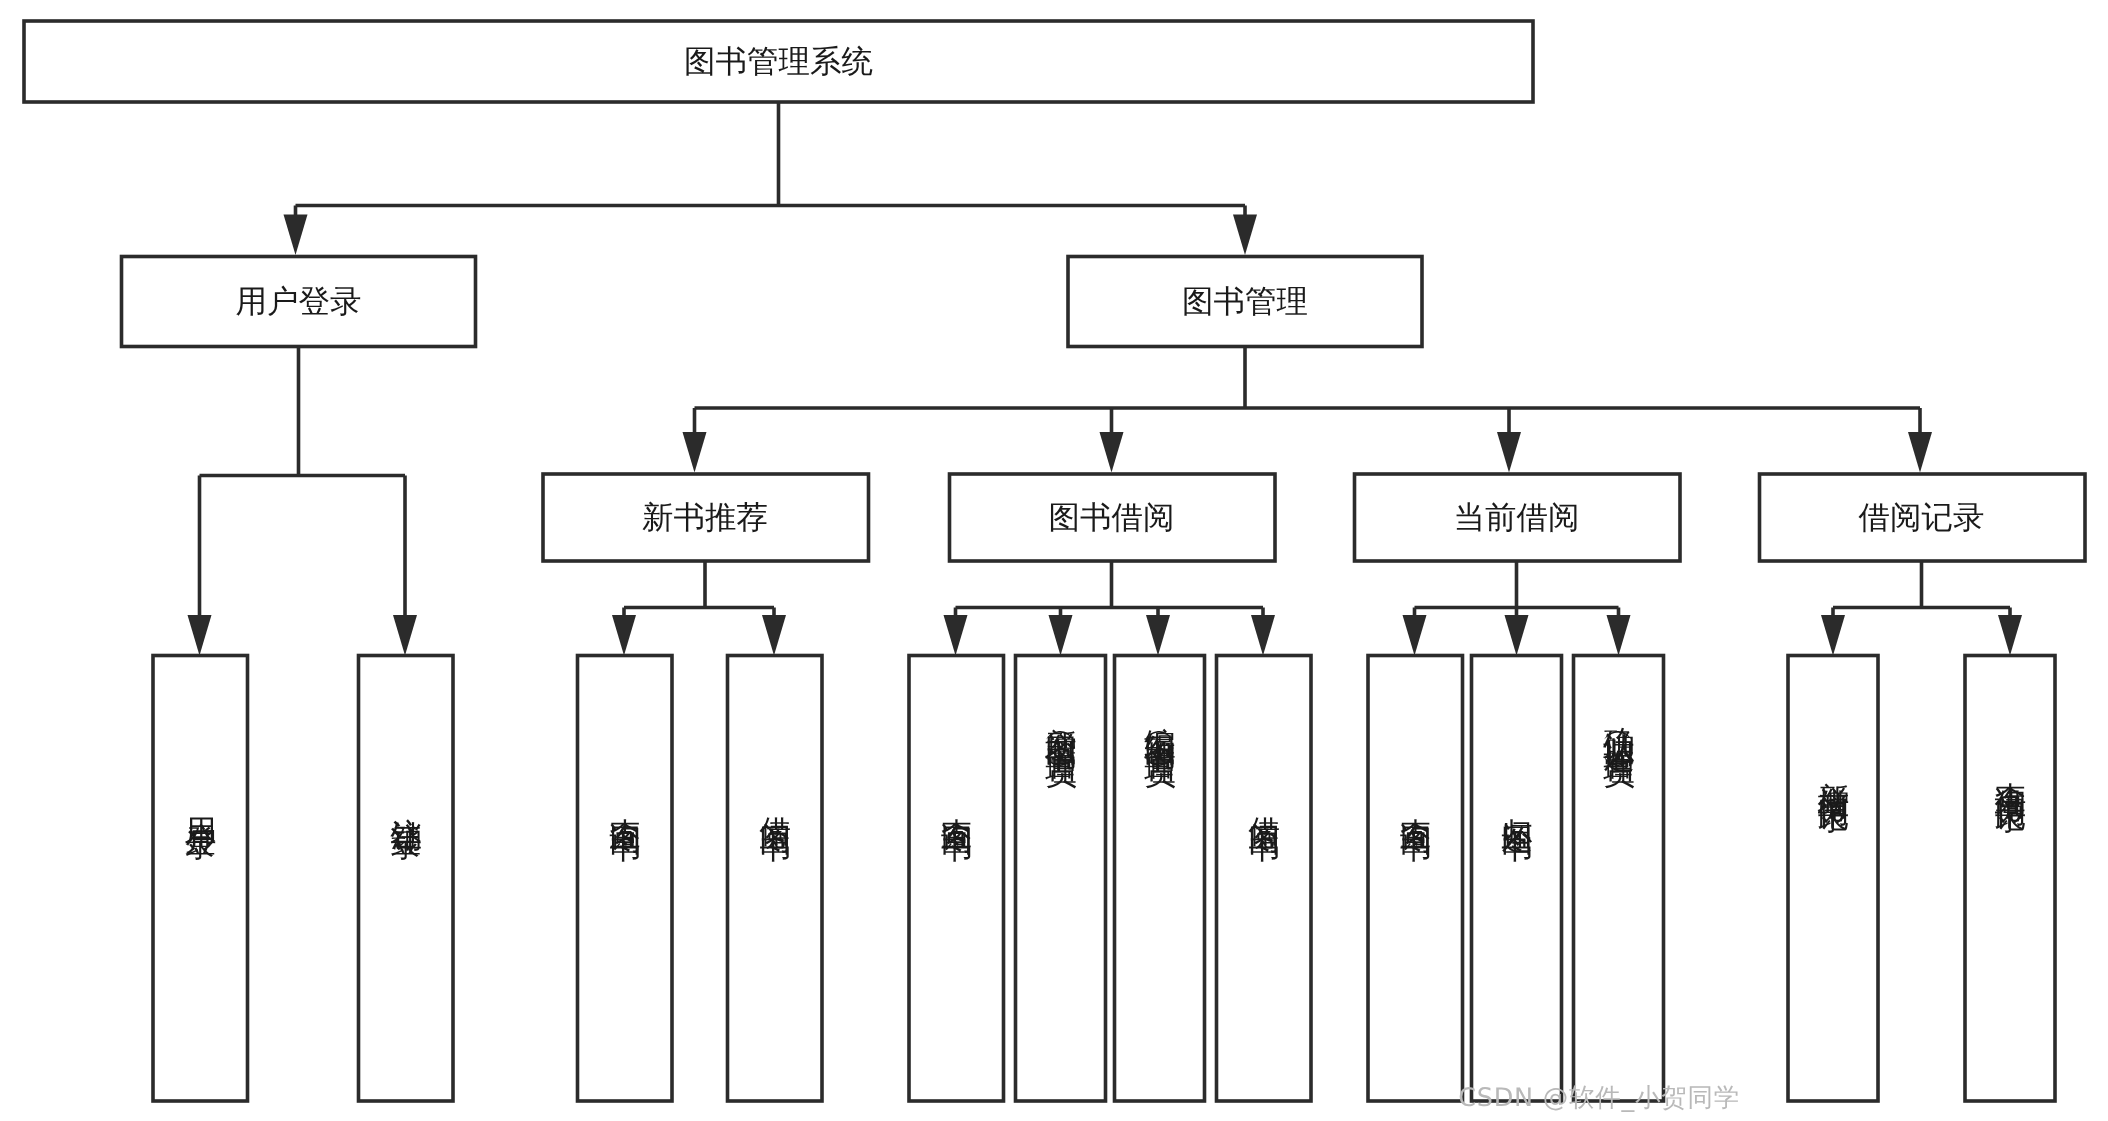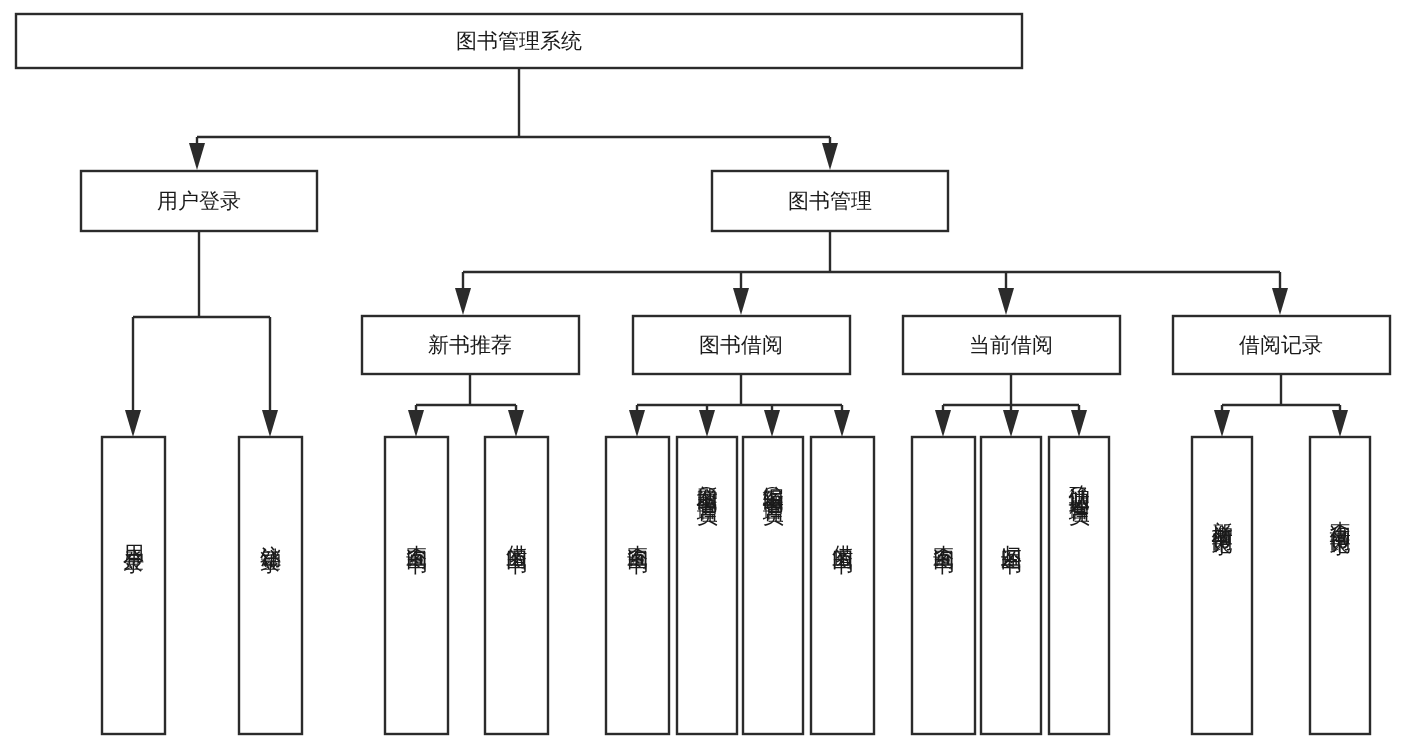--- a/index.html
+++ b/index.html
@@ -219,14 +219,15 @@
   <div class="leaf-label" style="left: 743px; top: 441px; width: 60px; height: 289px; display: flex; align-items: center; justify-content: flex-start; padding-top: 26.5px;">编辑图书（管理员）</div>
   <div class="leaf-label" style="left: 811px; top: 437px; width: 63px; height: 297px; display: flex; align-items: center; justify-content: flex-start; padding-top: 90.5px;">借阅图书</div>
 
   <div class="leaf-label" style="left: 912px; top: 437px; width: 63px; height: 297px; display: flex; align-items: center; justify-content: flex-start; padding-top: 90.5px;">查询图书</div>
   <div class="leaf-label" style="left: 981px; top: 437px; width: 60px; height: 297px; display: flex; align-items: center; justify-content: flex-start; padding-top: 90.5px;">归还图书</div>
   <div class="leaf-label" style="left: 1049px; top: 441px; width: 60px; height: 289px; display: flex; align-items: center; justify-content: flex-start; padding-top: 26.5px;">确认归还（管理员）</div>
 
   <div class="leaf-label" style="left: 1192px; top: 437px; width: 60px; height: 297px; display: flex; align-items: center; justify-content: flex-start; padding-top: 66.5px;">新增借阅记录</div>
   <div class="leaf-label" style="left: 1310px; top: 437px; width: 60px; height: 297px; display: flex; align-items: center; justify-content: flex-start; padding-top: 66.5px;">查询借阅记录</div>
 
+  <div class="watermark">CSDN @软件_小贺同学</div>
 
 </div>
 
 </body></html>

